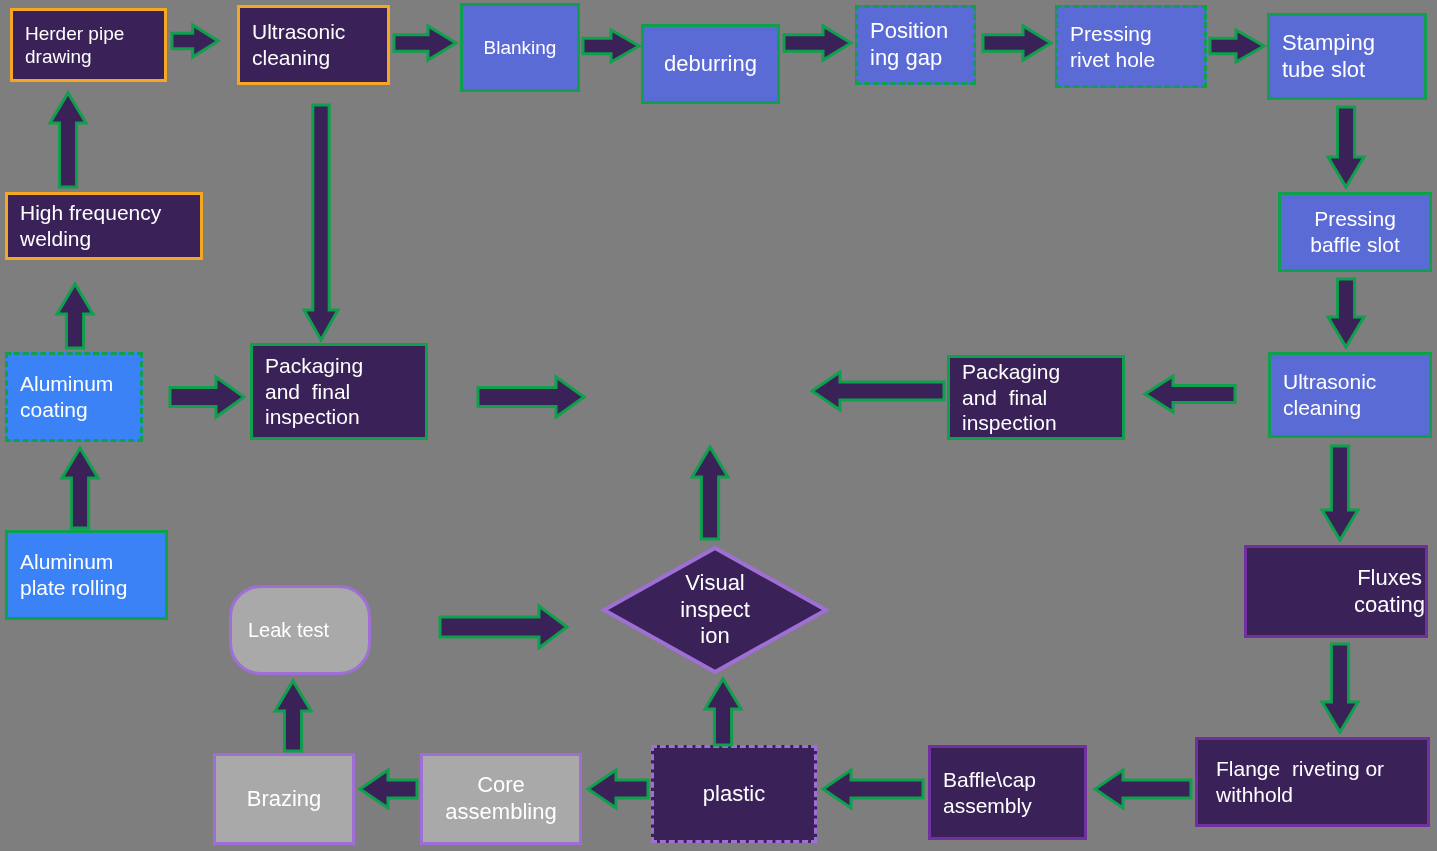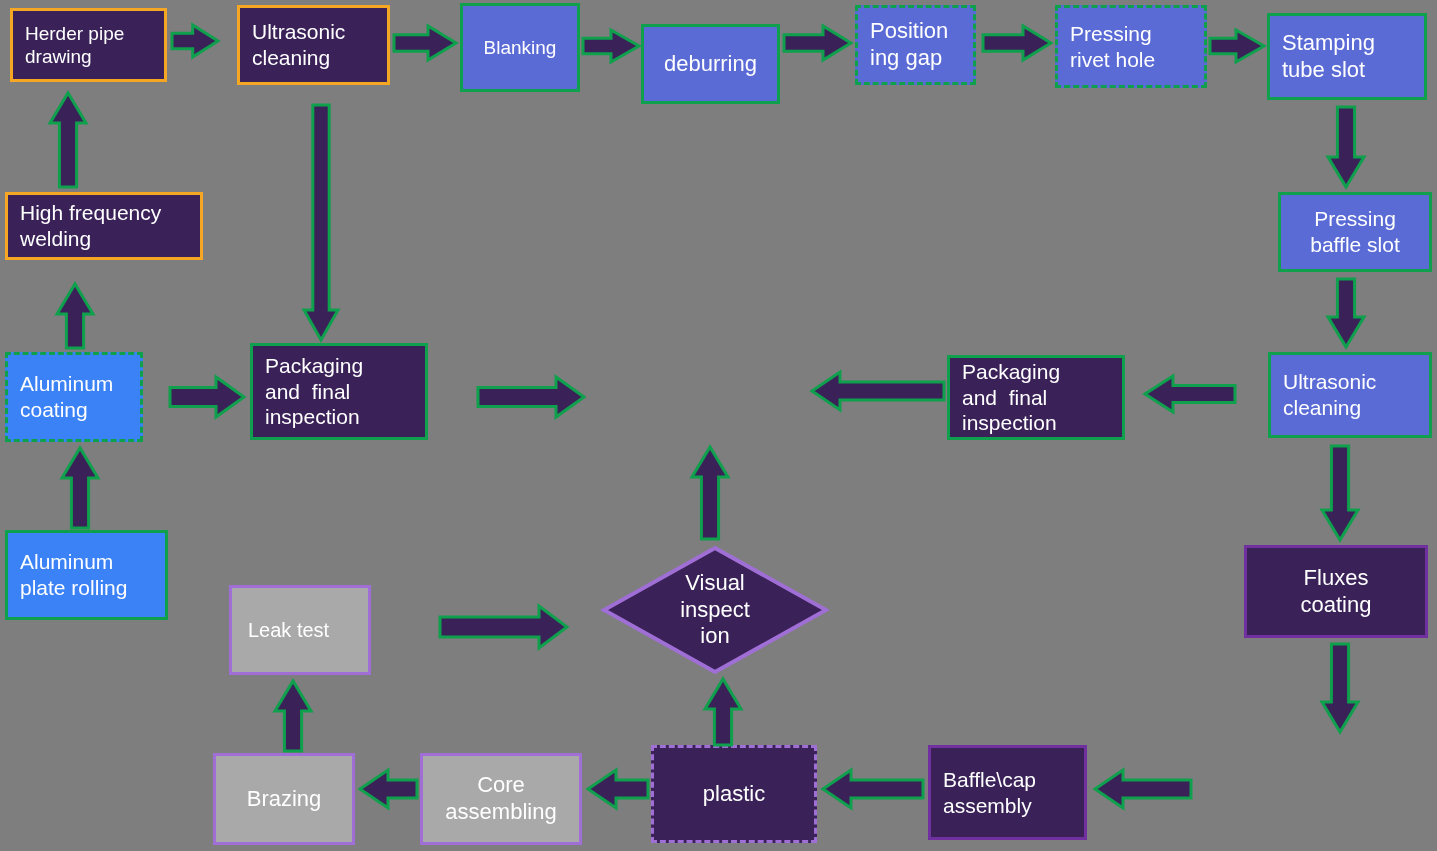--- a/index.html
+++ b/index.html
@@ -16,21 +16,21 @@
   .b-orange{border:3px solid #f5a623;}
   .b-green{border:3px solid #0ea04c;}
   .b-green-dash{border:3px dashed #0ea04c;}
   .b-purple{border:3px solid #7030a0;}
   .b-lpurple{border:3px solid #a06fd6;}
   .b-lpurple-dash{border:3px dashed #a06fd6;}
   
   .t-center{justify-content:center;text-align:center;}
   .t-left{justify-content:flex-start;text-align:left;}
   .pl8{padding-left:12px;} .pl12{padding-left:12px;} .pl16{padding-left:16px;} .pl18{padding-left:18px;}
-  .fs19{font-size:19px;} .fs20{font-size:20px;} .fs22{font-size:22px;}
+  .fs19{font-size:19px;} .fs20{font-size:20px;border-radius:32px;} .fs22{font-size:22px;}
   
   .sales{position:absolute;box-sizing:border-box;display:flex;align-items:center;justify-content:center;
          background:#00b050;border:3px solid #2e6db4;border-radius:16px;color:#fff;font-size:30px;}
   
   .diamond-wrap{position:absolute;display:flex;align-items:center;justify-content:center;text-align:center;color:#fff;font-size:22px;}
   .diamond-wrap svg{position:absolute;left:0;top:0;}
   .diamond-wrap .label{position:relative;}
   
   .arrow{position:absolute;}
   .arrow svg{display:block;overflow:visible;}
@@ -76,25 +76,29 @@
   <div class="node f-peri b-green t-center" style="left:1278px;top:192px;width:154px;height:80px;">
     <span class="label">Pressing
 baffle slot</span>
   </div>
 
   <div class="node f-peri b-green t-left pl12" style="left:1268px;top:352px;width:164px;height:86px;">
     <span class="label">Ultrasonic
 cleaning</span>
   </div>
 
-  <div class="node f-dark b-purple t-center fs22" style="left:1244px;top:545px;width:184px;height:93px;">
+  <div class="node f-dark b-purple t-center fs22" style="left:1244px;top:545px;width:184px;height:93px;justify-content:flex-end;">
     <span class="label">Fluxes
 coating</span>
   </div>
 
+  <div class="node f-dark b-purple t-left pl18" style="left:1195px;top:737px;width:235px;height:90px;">
+    <span class="label">Flange  riveting or
+withhold</span>
+  </div>
 
   <div class="node f-dark b-purple t-left pl12" style="left:928px;top:745px;width:159px;height:95px;">
     <span class="label">Baffle\cap
 assembly</span>
   </div>
 
   <div class="node f-dark b-lpurple-dash t-center fs22" style="left:651px;top:745px;width:166px;height:98px;">
     <span class="label">plastic</span>
   </div>
 

